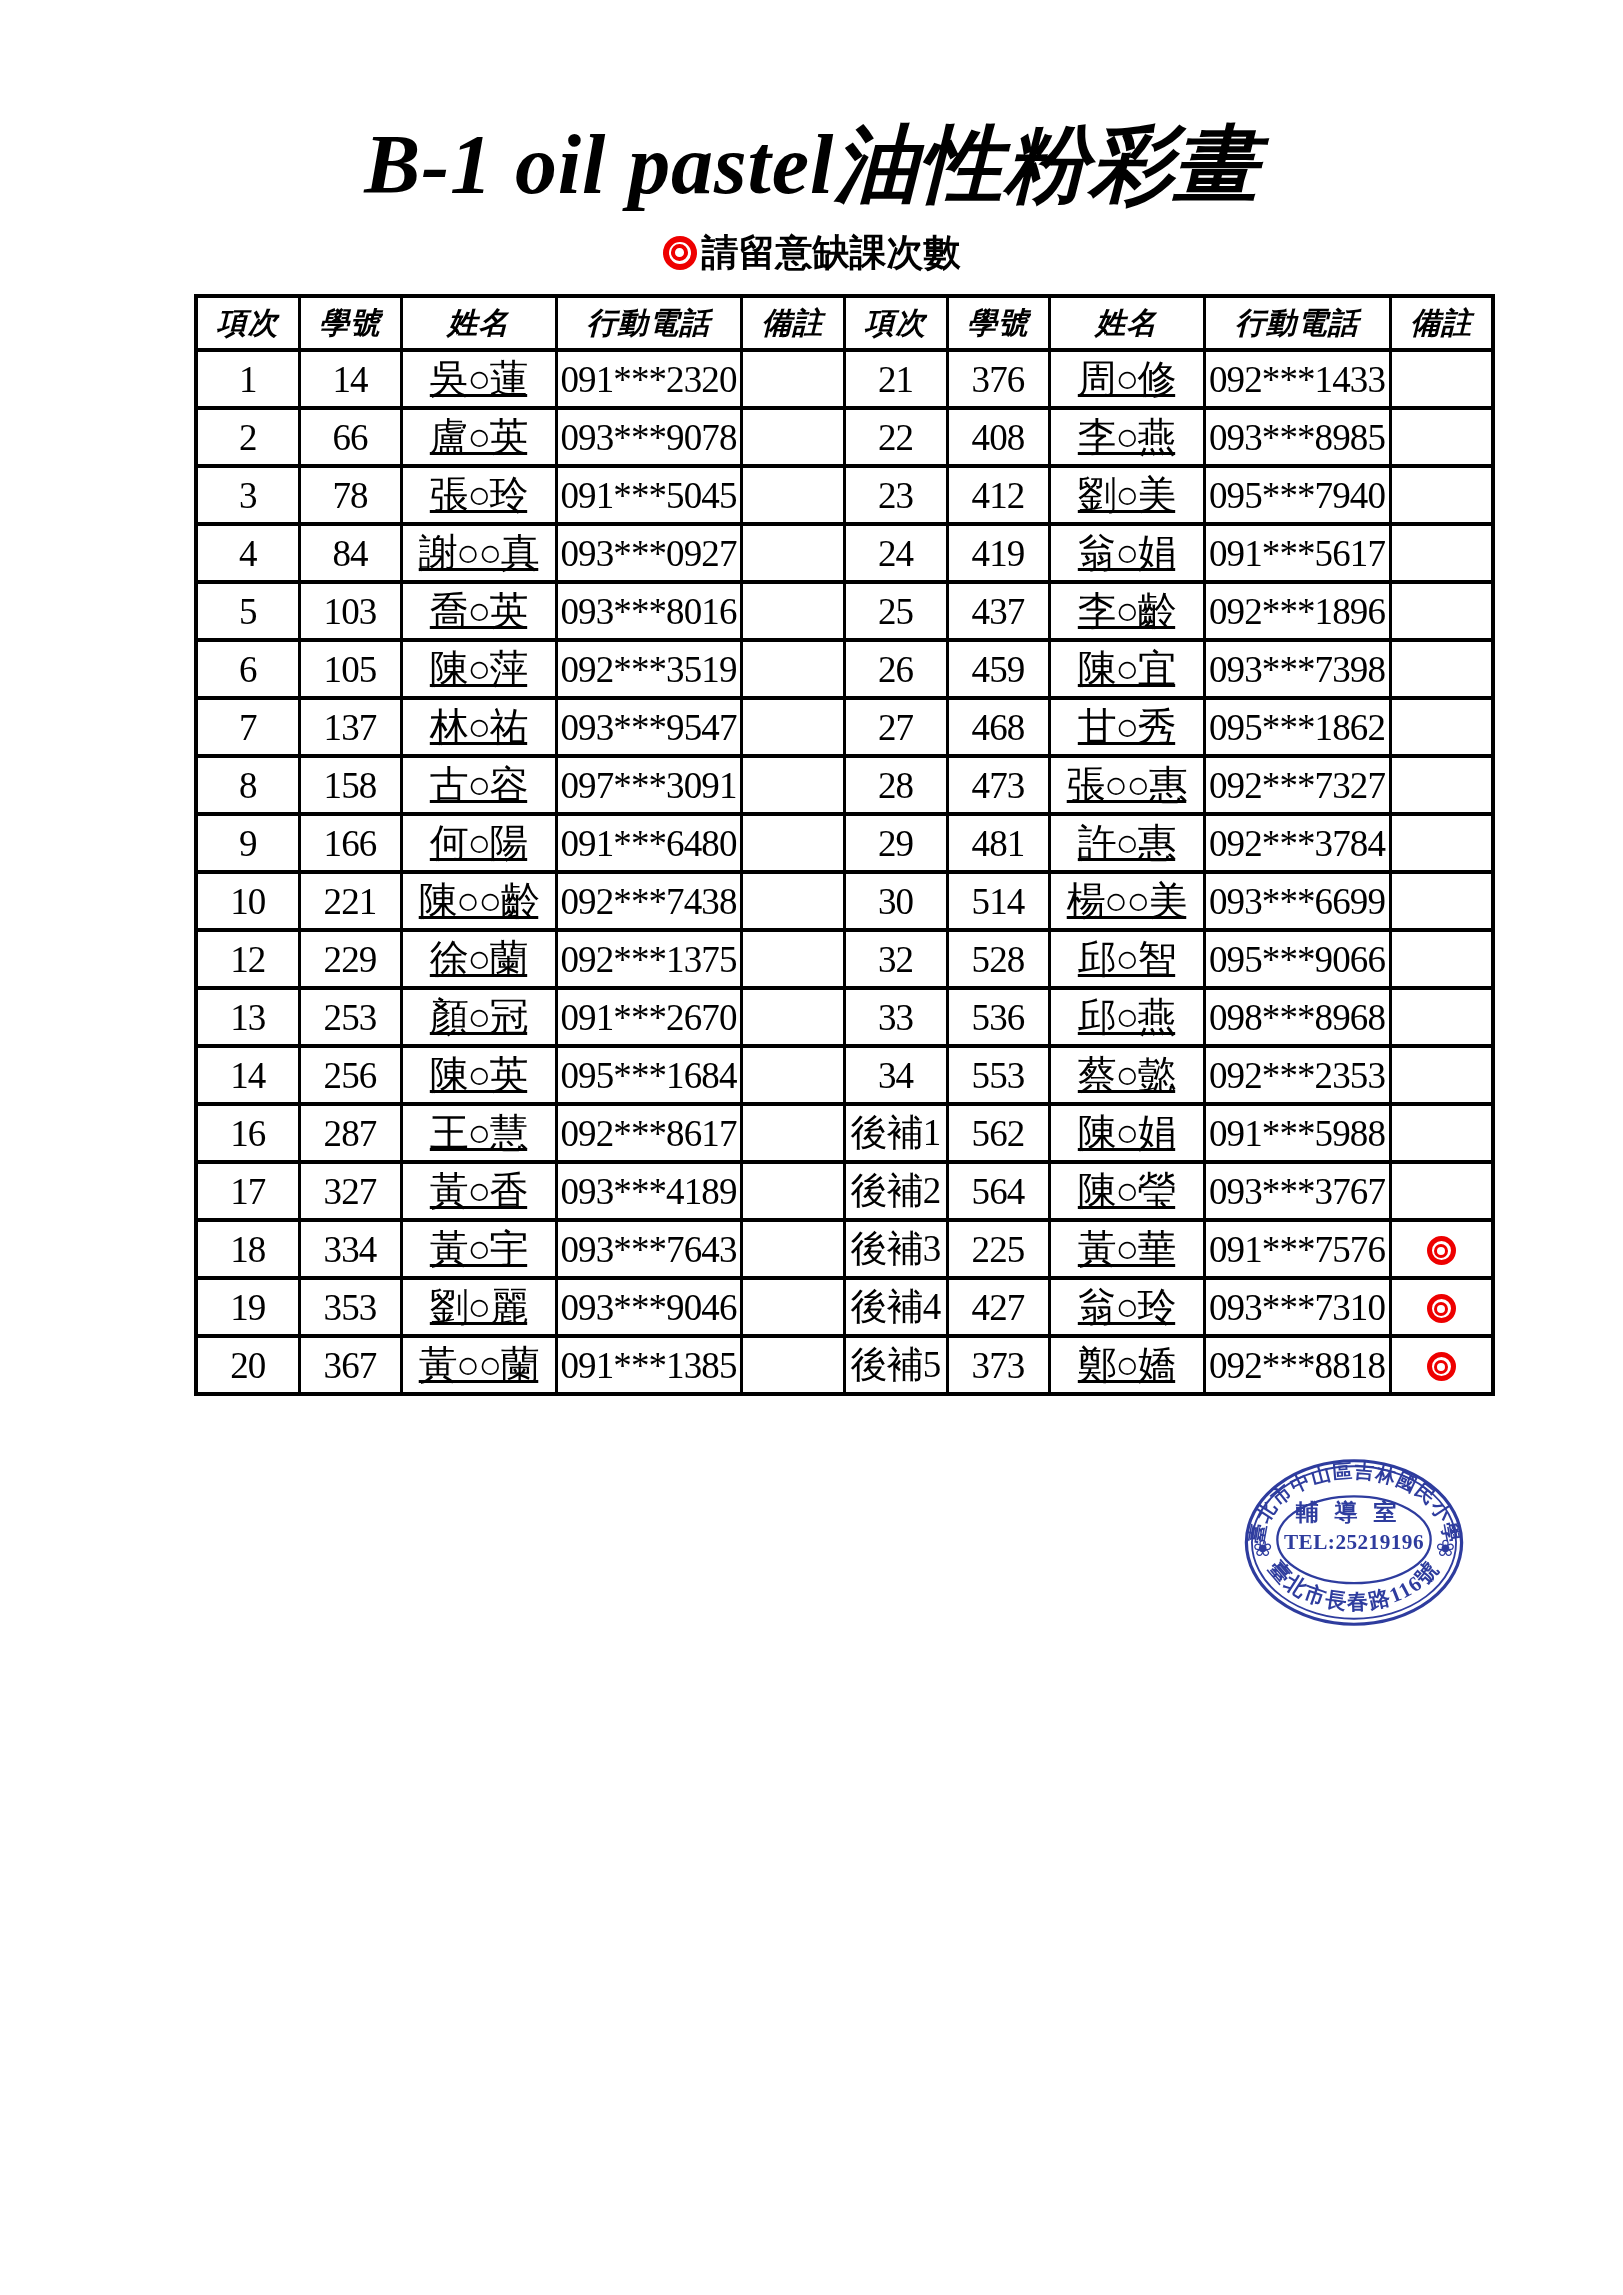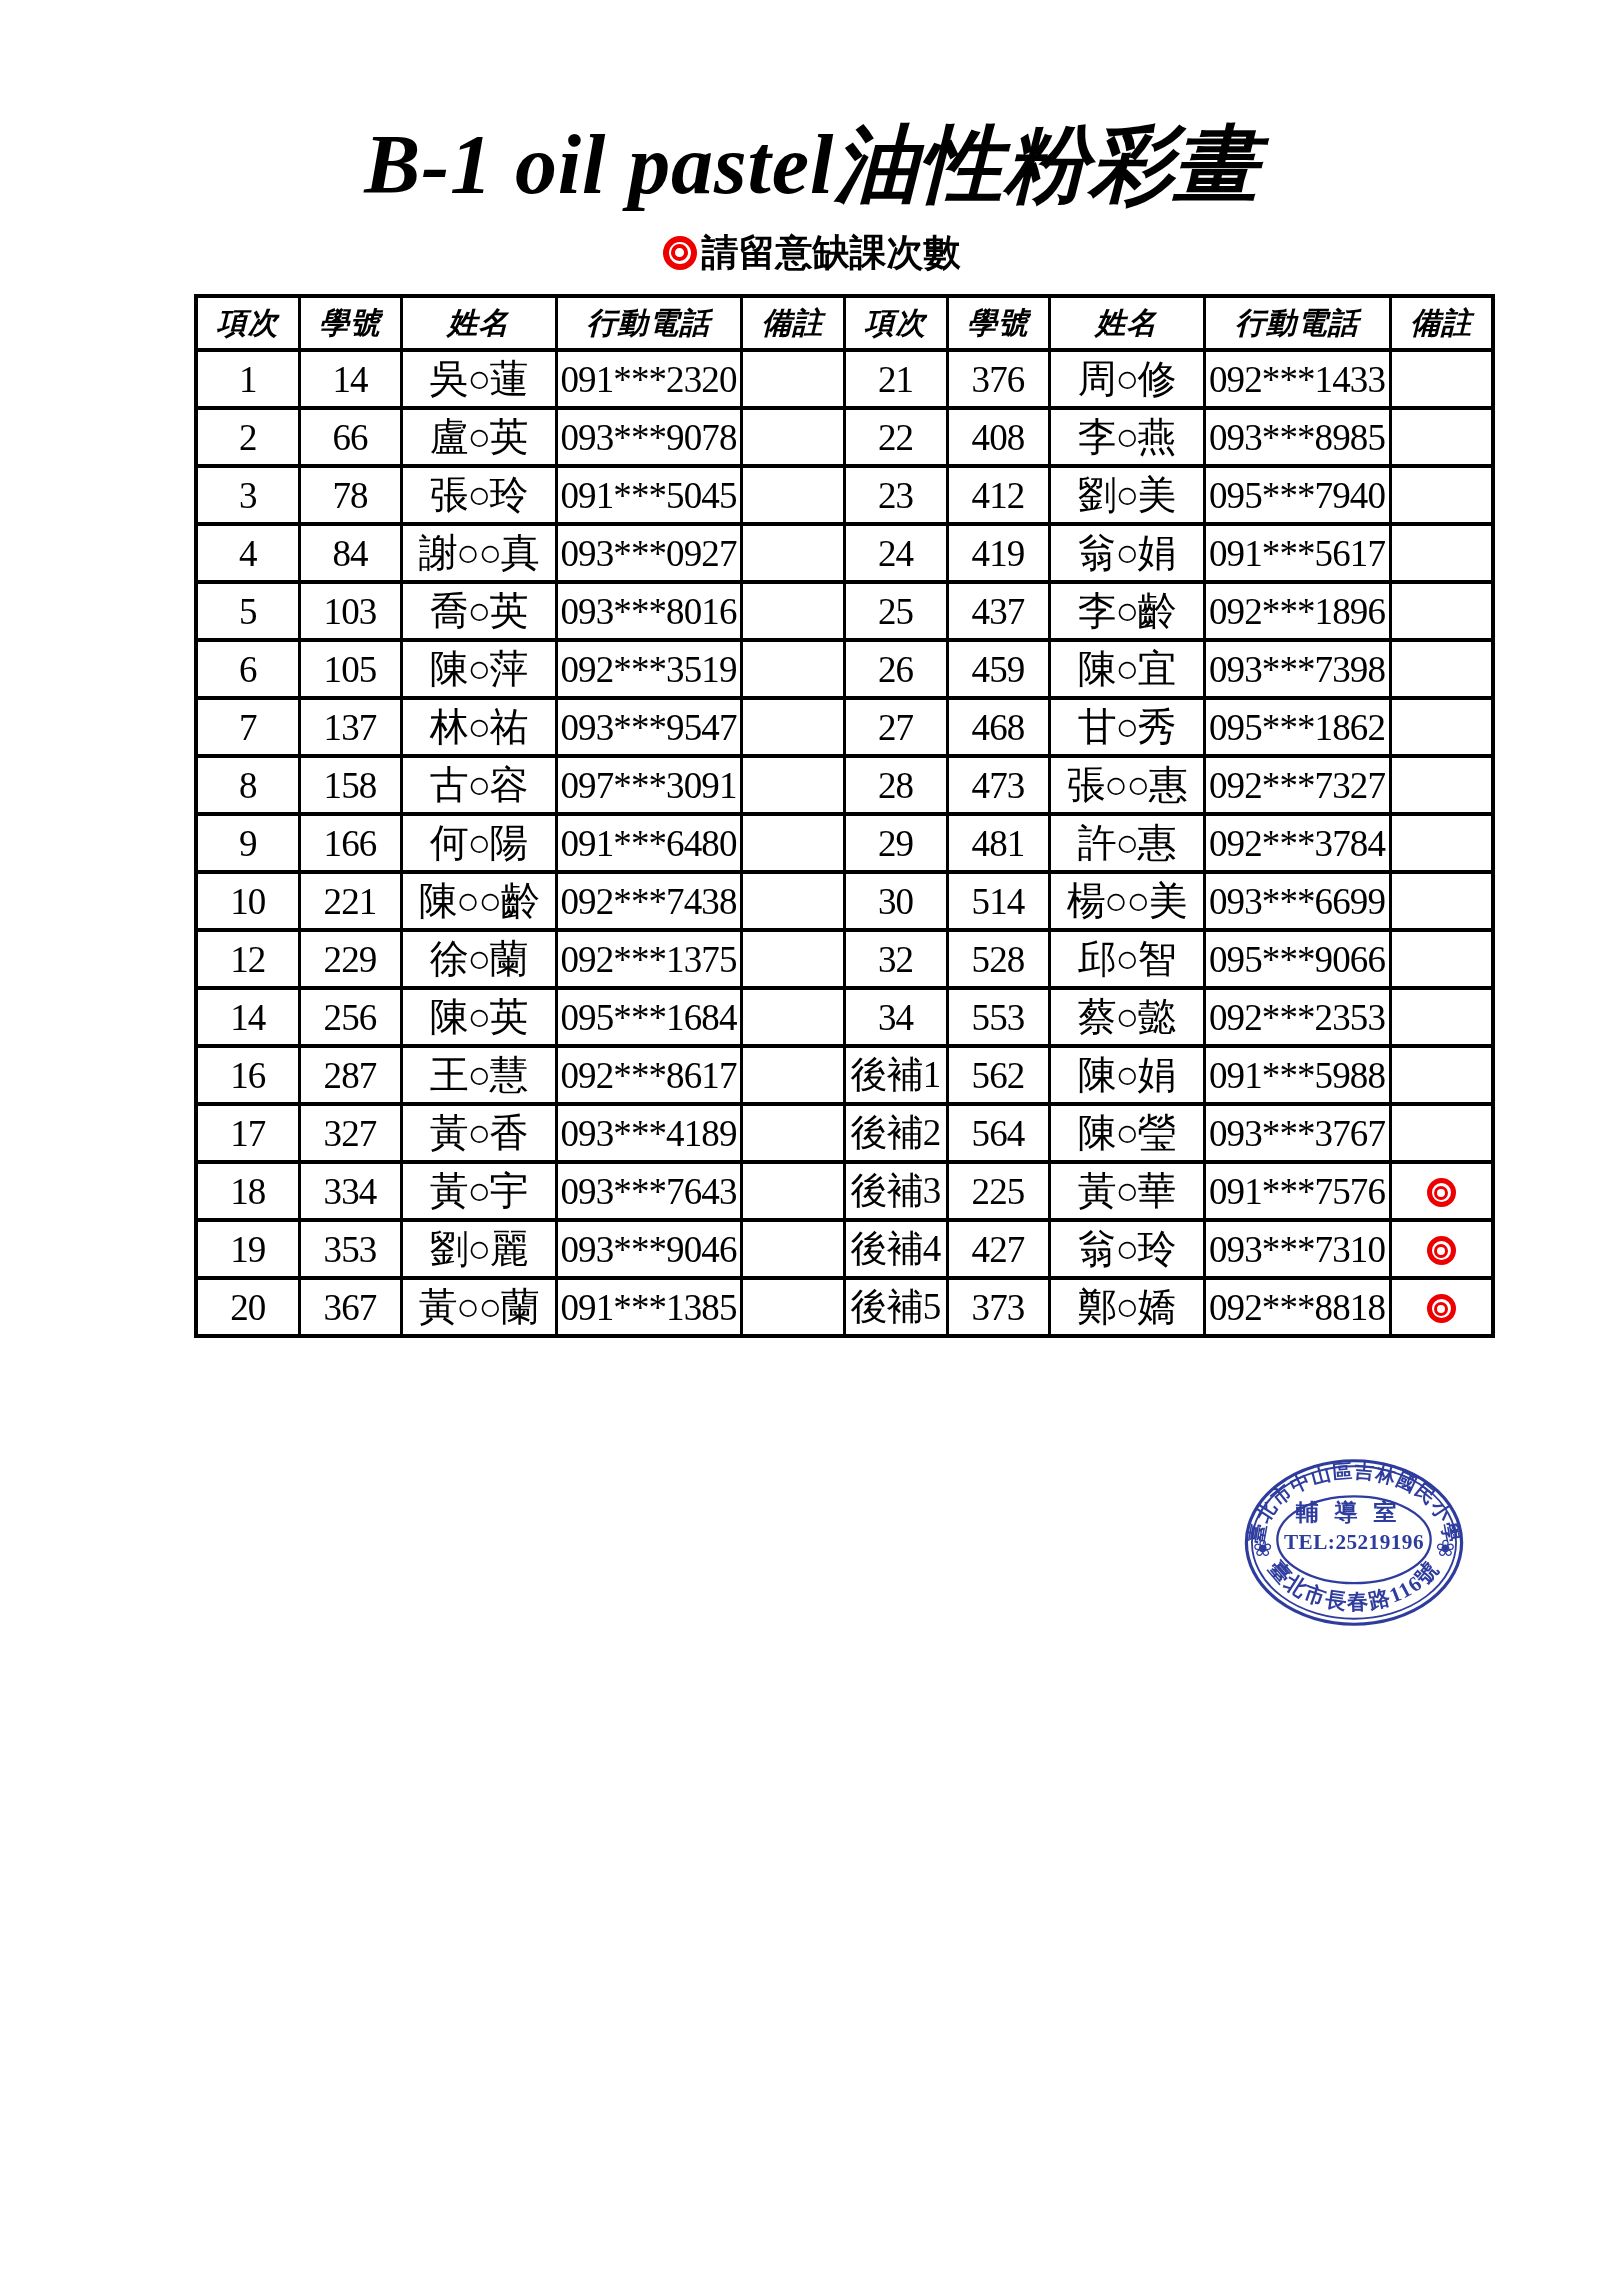--- a/index.html
+++ b/index.html
@@ -39,21 +39,21 @@
   .roster th, .roster td {
     border-left:3.2px solid #000; border-right:3.2px solid #000;
     border-top:4.2px solid #000; border-bottom:4.2px solid #000;
     text-align:center; vertical-align:middle; padding:0; overflow:hidden;
     white-space:nowrap;
   }
   .roster thead tr { height:54px;font-style:italic; }
   .roster tbody tr { height:56px; }
   .roster th { font-size:30px; font-weight:bold; letter-spacing:0.9px; }
   .c-no, .c-id { font-size:37px; letter-spacing:-0.9px; }
-  .c-name { font-size:39px; letter-spacing:-1.4px; }
+  .c-name { font-size:39px; letter-spacing:-1.4px;text-decoration:underline; }
   .c-phone { font-size:37px; letter-spacing:-0.9px; }
   .c-note { font-size:28px; }
 
   .stamp { position:absolute; left:1233px; top:1451px; width:242px; height:183px; }
 </style>
 </head>
 <body>
 
 <div class="page">
 
@@ -220,20 +220,32 @@
       <td class="c-name">徐○蘭</td>
       <td class="c-phone">092***1375</td>
       <td class="c-note"></td>
       <td class="c-no">32</td>
       <td class="c-id">528</td>
       <td class="c-name">邱○智</td>
       <td class="c-phone">095***9066</td>
       <td class="c-note"></td>
     </tr>
         <tr>
+      <td class="c-no">13</td>
+      <td class="c-id">253</td>
+      <td class="c-name">顏○冠</td>
+      <td class="c-phone">091***2670</td>
+      <td class="c-note"></td>
+      <td class="c-no">33</td>
+      <td class="c-id">536</td>
+      <td class="c-name">邱○燕</td>
+      <td class="c-phone">098***8968</td>
+      <td class="c-note"></td>
+    </tr>
+        <tr>
       <td class="c-no">14</td>
       <td class="c-id">256</td>
       <td class="c-name">陳○英</td>
       <td class="c-phone">095***1684</td>
       <td class="c-note"></td>
       <td class="c-no">34</td>
       <td class="c-id">553</td>
       <td class="c-name">蔡○懿</td>
       <td class="c-phone">092***2353</td>
       <td class="c-note"></td>

